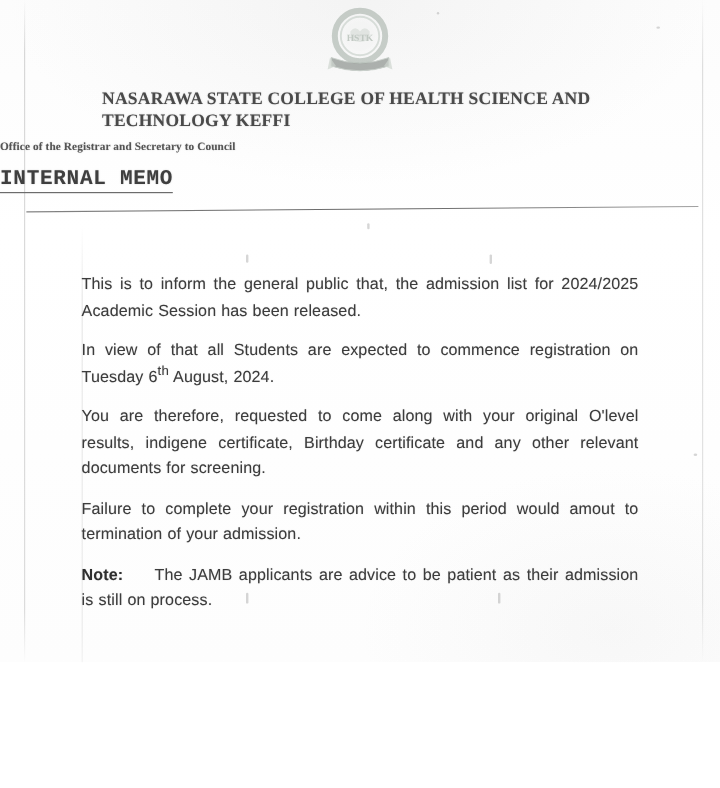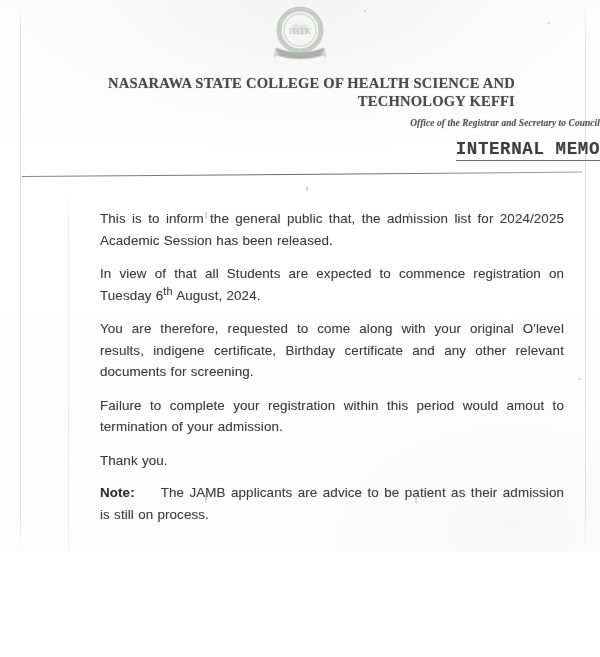--- a/index.html
+++ b/index.html
@@ -53,42 +53,41 @@
     transform: translateX(-50%);
     width: 72px;
     height: 62px;
     opacity: 0.62;
   }
   .header-block {
     position: absolute;
     left: 0;
     right: 0;
     top: 74px;
-    text-align: right;
+    text-align: left;
   }
   .org-name {
     font-family: "Liberation Serif", serif;
     font-weight: bold;
     font-size: 14.6px;
     letter-spacing: 0.2px;
     color: #4a4a4a;
     line-height: 18px;
     margin: 0 auto;
     width: 430px;
     text-shadow: 0 0 1.1px rgba(120,120,120,0.55);
   }
   .org-sub {
     font-family: "Liberation Serif", serif;
     font-weight: bold;
     font-size: 9.4px;
     color: #555;
     margin-top: 8px;
     letter-spacing: 0.1px;
     text-shadow: 0 0 1px rgba(130,130,130,0.5);
-    font-style: italic;
   }
   .memo-title {
     font-family: Liberation Mono, monospace;
     font-weight: bold;
     font-size: 17.5px;
     color: #3f3f3f;
     margin-top: 11px;
     letter-spacing: 0.6px;
     display: inline-block;
     border-bottom: 1.6px solid #6c6c6c;
@@ -103,23 +102,22 @@
     height: 1.4px;
     background: linear-gradient(90deg, rgba(110,110,110,0.85), rgba(95,95,95,0.95) 55%, rgba(120,120,120,0.7));
     transform: rotate(-0.45deg);
     transform-origin: left center;
   }
 
   
   .body-block {
     position: absolute;
     left: 68px;
-    top: 208px;
+    top: 226px;
     width: 464px;
-    padding-left: 32px;
   }
   .para {
     font-size: 13.4px;
     line-height: 21.5px;
     color: #3c3c3c;
     text-align: justify;
     margin: 0 0 12px 0;
     letter-spacing: 0.1px;
     word-spacing: 0.4px;
     text-shadow: 0 0 0.9px rgba(120,120,120,0.45);
@@ -194,21 +192,20 @@
 
     <p class="para">This is to inform the general public that, the admission list for 2024/2025 Academic Session has been released.</p>
 
     <p class="para"><span>In view of that all Students are expected to commence registration on Tuesday 6</span><sup>th</sup><span> August, 2024.</span></p>
 
     <p class="para">You are therefore, requested to come along with your original O'level results, indigene certificate, Birthday certificate and any other relevant documents for screening.</p>
 
 
     <p class="para">Failure to complete your registration within this period would amout to termination of your admission.</p>
 
-    <p class="para last-tight">Thank you.</p>
 
     <p class="para"><span class="note-label">Note:</span><span class="note-gap"></span><span>The JAMB applicants are advice to be patient as their admission is still on process.</span></p>
 
   </div>
 
   <div class="sign-block">
     <div class="sign-line">Sign:</div>
   </div>
 
   <div class="speck" style="left:547px; top:22px; width:3px; height:2px;"></div>

